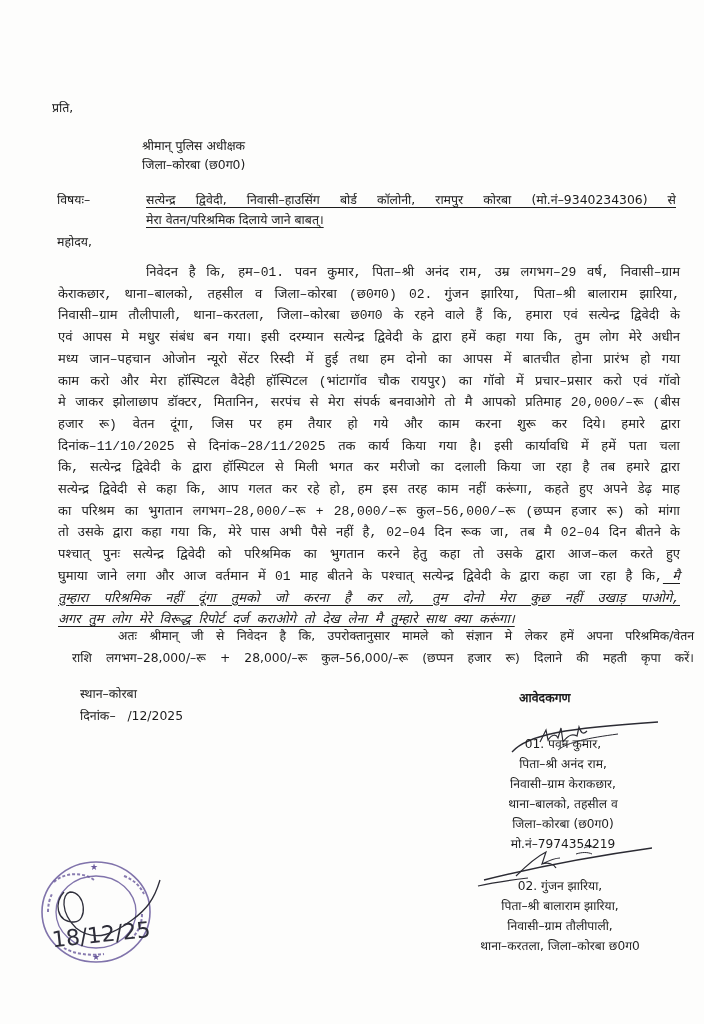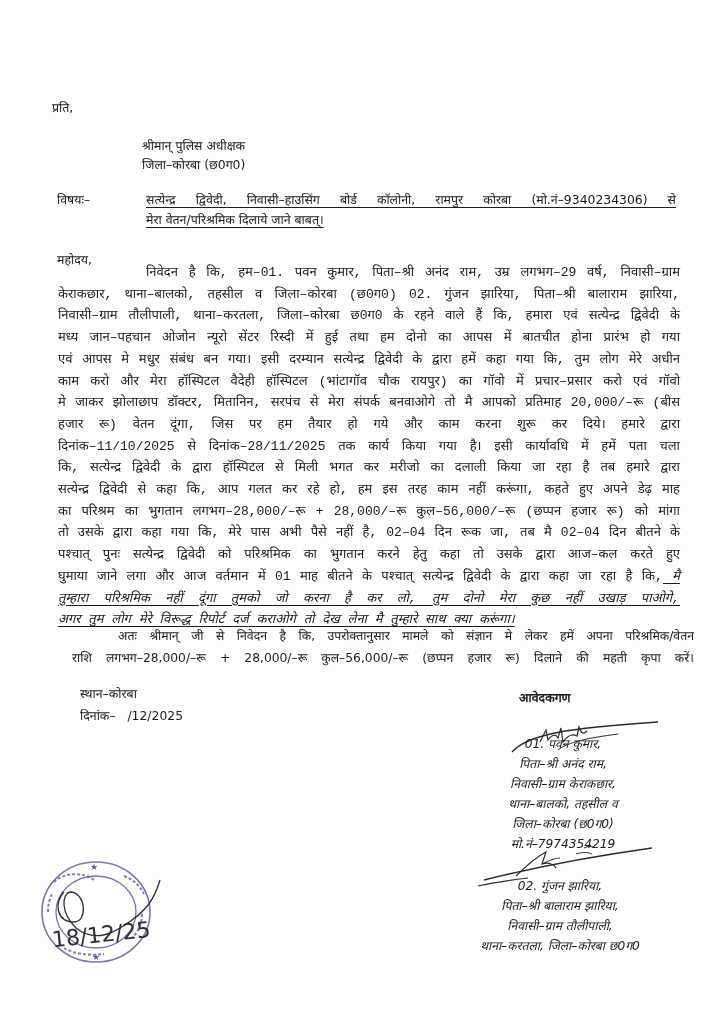--- a/index.html
+++ b/index.html
@@ -12,35 +12,35 @@
     }
     .page { position: absolute; left: 0; top: 0; width: 699px; height: 1024px; }
     .t { position: absolute; font-size: 12.4px; line-height: 19px; white-space: nowrap; }
     .salutation { left: 52px; top: 98px; }
     .addressee { left: 142px; top: 136px; line-height: 19px; }
     .addressee div { white-space: nowrap; }
     .subject-label { left: 57px; top: 190px; }
     .subject { left: 146px; top: 190px; width: 530px; line-height: 20px; }
     .subject div { text-decoration: underline; text-underline-offset: 3px; white-space: nowrap; text-align: justify; text-align-last: justify; }
     .subject div.last { text-align-last: left; }
-    .greeting { left: 57px; top: 232px; margin-top: 18px; }
+    .greeting { left: 57px; top: 232px; }
     .body-para { left: 58px; top: 262px; width: 622px; }
     .body-para .ln {
       display: block; white-space: nowrap; text-align: justify; text-align-last: justify;
       line-height: 21.7px; font-size: 13px; font-family: Liberation Mono, monospace;
     }
     .body-para .ln.first { padding-left: 88px; }
     .body-para .ln.threat { font-style: italic; text-decoration: underline; text-underline-offset: 3px; }
     .prayer { left: 58px; top: 626px; width: 622px; margin-left: 14px; }
     .prayer .ln { display: block; white-space: nowrap; text-align: justify; text-align-last: justify; line-height: 21.7px; font-size: 12.3px; }
     .prayer .ln.first { padding-left: 46px; }
     .place { left: 80px; top: 684px; }
     .date { left: 80px; top: 706px; }
     .applicants-heading { left: 519px; top: 688px; font-weight: bold; }
-    .applicant { position: absolute; text-align: center; font-size: 12.2px; line-height: 20px; white-space: nowrap; font-style: italic; }
+    .applicant { position: absolute; text-align: center; font-size: 12.2px; line-height: 20px; white-space: nowrap; }
     .applicant-1 { left: 478px; top: 734px; width: 170px; }
     .applicant-2 { left: 440px; top: 876px; width: 240px; }
     .sig { position: absolute; }
     .stamp { position: absolute; left: 34px; top: 852px; width: 130px; height: 120px; }
   </style>
 </head>
 <body>
 
 <div class="page">
 
@@ -56,22 +56,22 @@
     <div>सत्येन्द्र द्विवेदी, निवासी–हाउसिंग बोर्ड कॉलोनी, रामपुर कोरबा (मो.नं–9340234306) से</div>
     <div class="last">मेरा वेतन/परिश्रमिक दिलाये जाने बाबत्।</div>
   </div>
 
   <div class="t greeting">महोदय,</div>
 
   <div class="t body-para">
     <span class="ln first">निवेदन है कि, हम–01. पवन कुमार, पिता–श्री अनंद राम, उम्र लगभग–29 वर्ष, निवासी–ग्राम</span>
     <span class="ln">केराकछार, थाना–बालको, तहसील व जिला–कोरबा (छ0ग0) 02. गुंजन झारिया, पिता–श्री बालाराम झारिया,</span>
     <span class="ln">निवासी–ग्राम तौलीपाली, थाना–करतला, जिला–कोरबा छ0ग0 के रहने वाले हैं कि, हमारा एवं सत्येन्द्र द्विवेदी के</span>
+    <span class="ln">एवं आपस मे मधुर संबंध बन गया। इसी दरम्यान सत्येन्द्र द्विवेदी के द्वारा हमें कहा गया कि, तुम लोग मेरे अधीन</span>
     <span class="ln">मध्य जान–पहचान ओजोन न्यूरो सेंटर रिस्दी में हुई तथा हम दोनो का आपस में बातचीत होना प्रारंभ हो गया</span>
-    <span class="ln">एवं आपस मे मधुर संबंध बन गया। इसी दरम्यान सत्येन्द्र द्विवेदी के द्वारा हमें कहा गया कि, तुम लोग मेरे अधीन</span>
     <span class="ln">काम करो और मेरा हॉस्पिटल वैदेही हॉस्पिटल (भांटागॉव चौक रायपुर) का गॉवो में प्रचार–प्रसार करो एवं गॉवो</span>
     <span class="ln">मे जाकर झोलाछाप डॉक्टर, मितानिन, सरपंच से मेरा संपर्क बनवाओगे तो मै आपको प्रतिमाह 20,000/–रू (बीस</span>
     <span class="ln">हजार रू) वेतन दूंगा, जिस पर हम तैयार हो गये और काम करना शुरू कर दिये। हमारे द्वारा</span>
     <span class="ln">दिनांक–11/10/2025 से दिनांक–28/11/2025 तक कार्य किया गया है। इसी कार्यावधि में हमें पता चला</span>
     <span class="ln">कि, सत्येन्द्र द्विवेदी के द्वारा हॉस्पिटल से मिली भगत कर मरीजो का दलाली किया जा रहा है तब हमारे द्वारा</span>
     <span class="ln">सत्येन्द्र द्विवेदी से कहा कि, आप गलत कर रहे हो, हम इस तरह काम नहीं करूंगा, कहते हुए अपने डेढ़ माह</span>
     <span class="ln">का परिश्रम का भुगतान लगभग–28,000/–रू + 28,000/–रू कुल–56,000/–रू (छप्पन हजार रू) को मांगा</span>
     <span class="ln">तो उसके द्वारा कहा गया कि, मेरे पास अभी पैसे नहीं है, 02–04 दिन रूक जा, तब मै 02–04 दिन बीतने के</span>
     <span class="ln">पश्चात् पुनः सत्येन्द्र द्विवेदी को परिश्रमिक का भुगतान करने हेतु कहा तो उसके द्वारा आज–कल करते हुए</span>
     <span class="ln"><span>घुमाया जाने लगा और आज वर्तमान में 01 माह बीतने के पश्चात् सत्येन्द्र द्विवेदी के द्वारा कहा जा रहा है कि,</span><span style="font-style:italic;text-decoration:underline;text-underline-offset:3px;"> मै</span></span>

